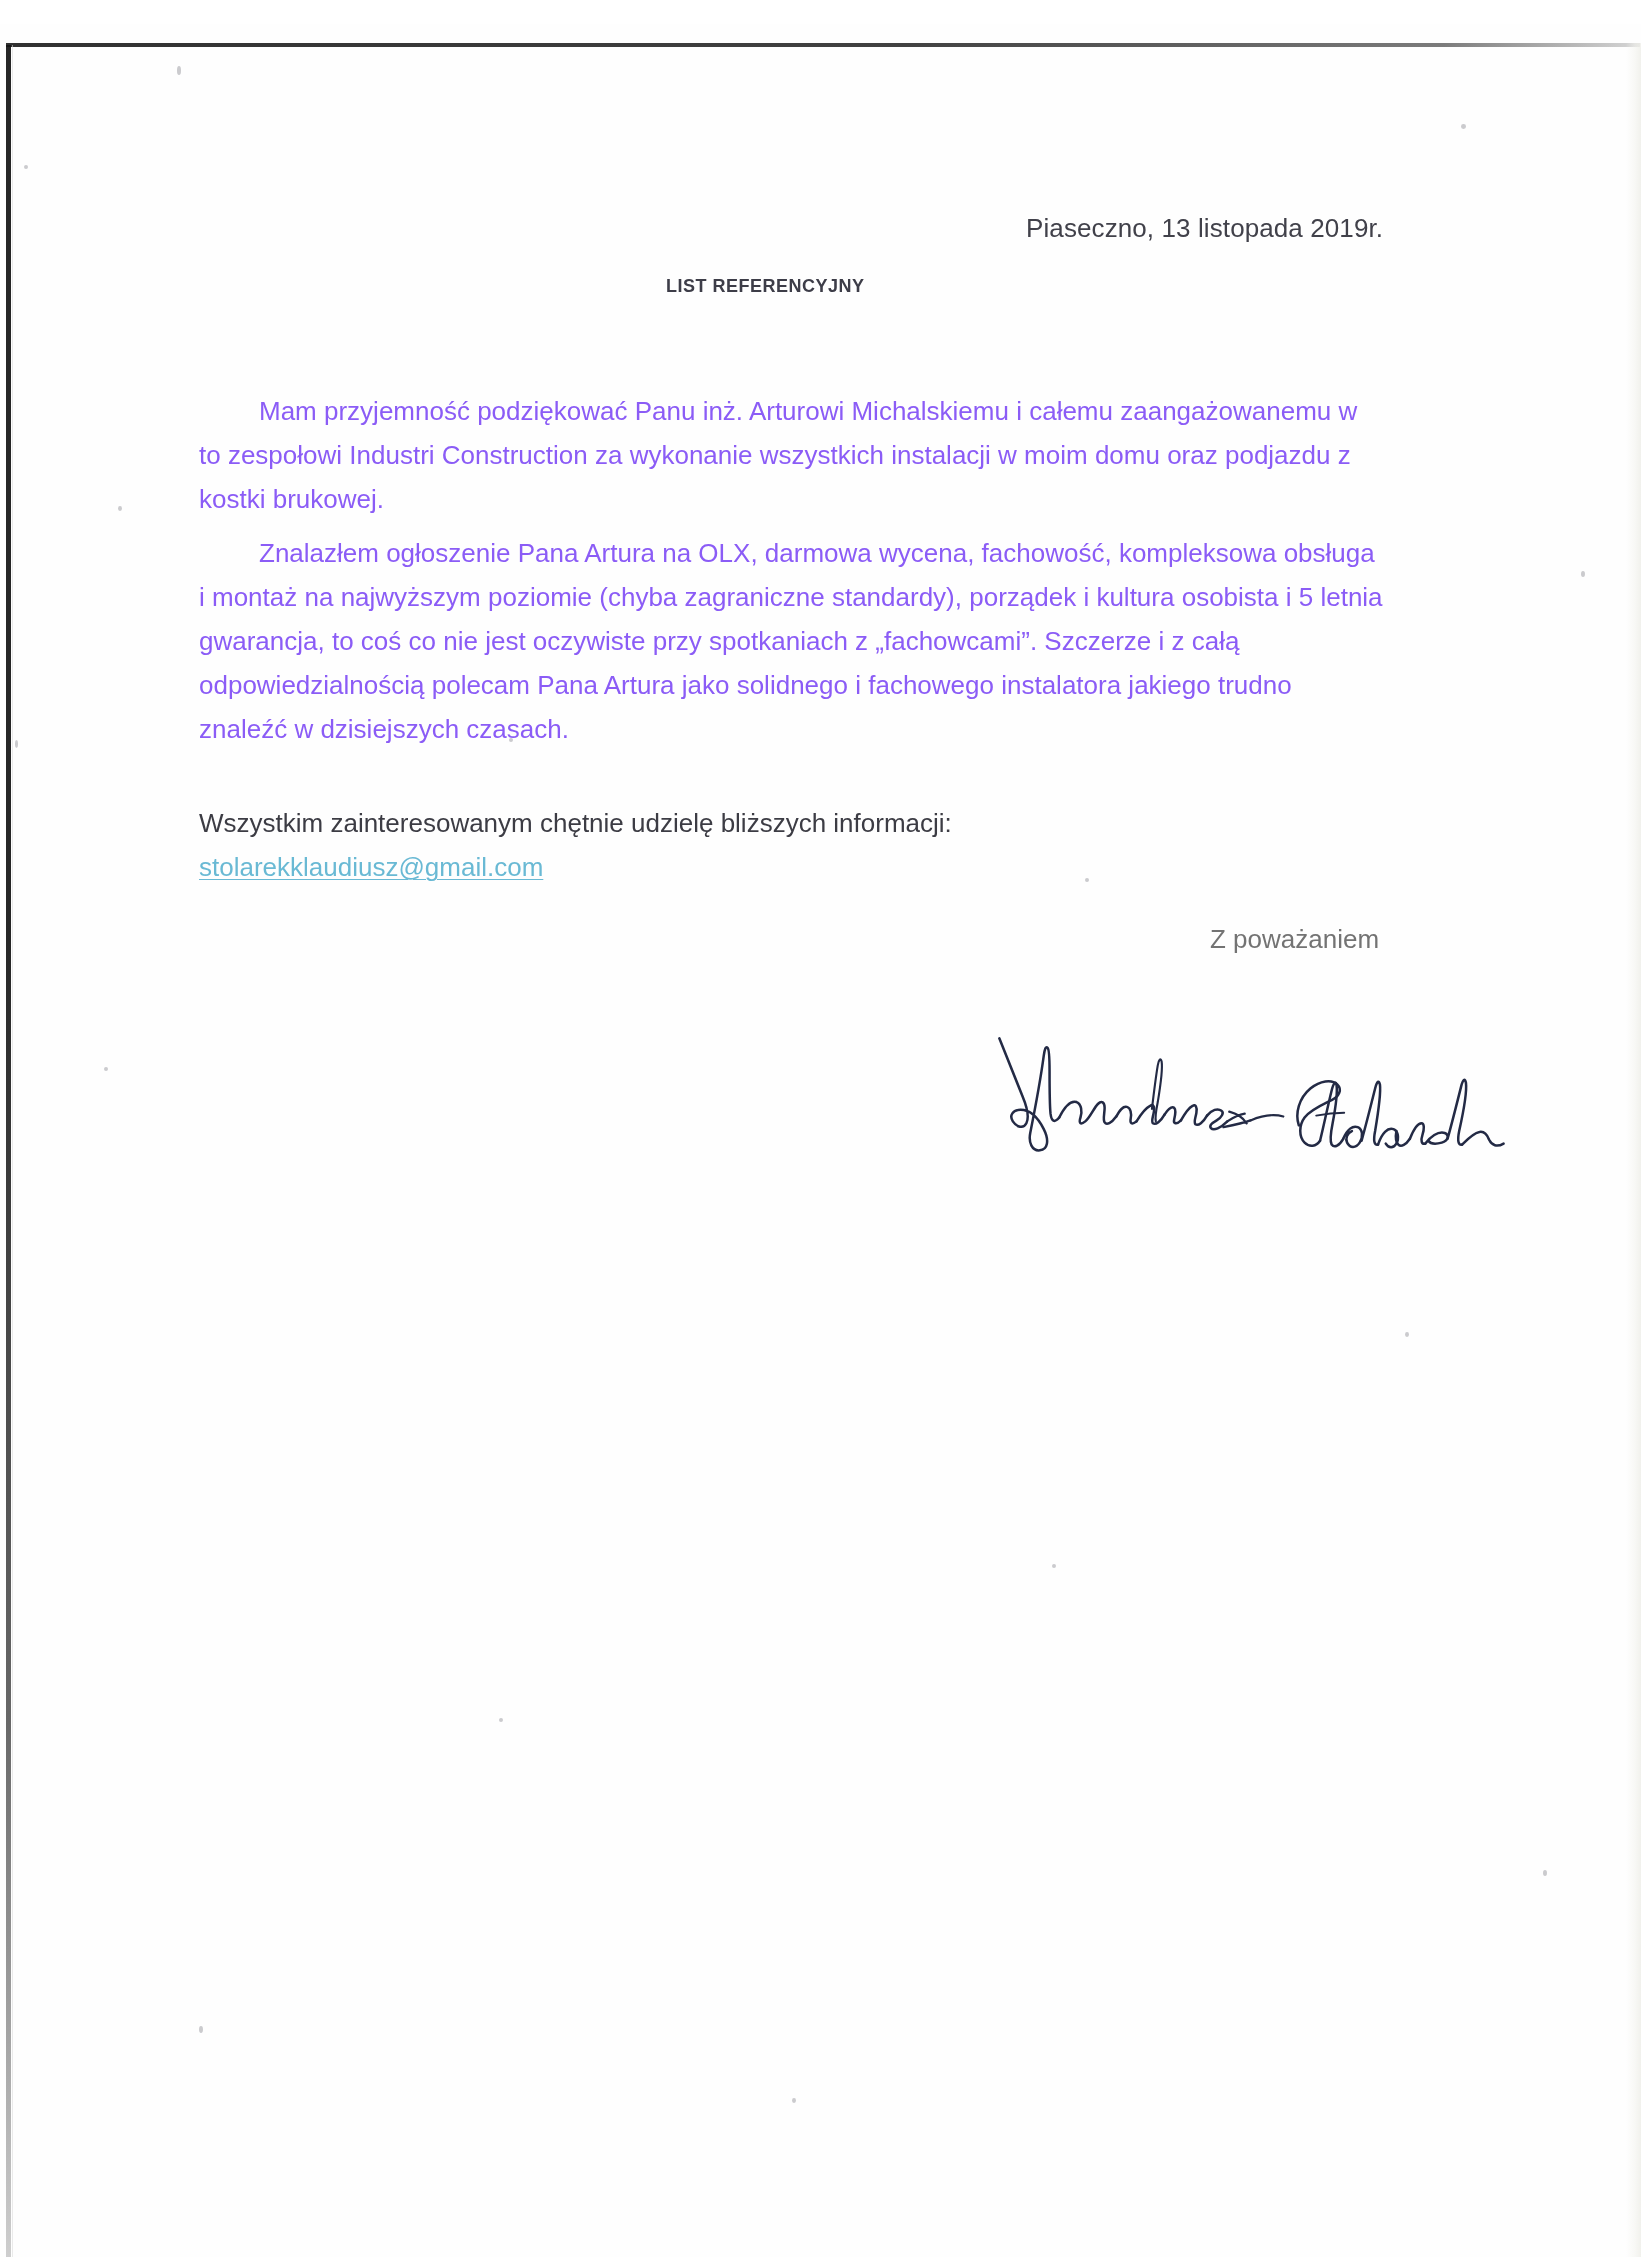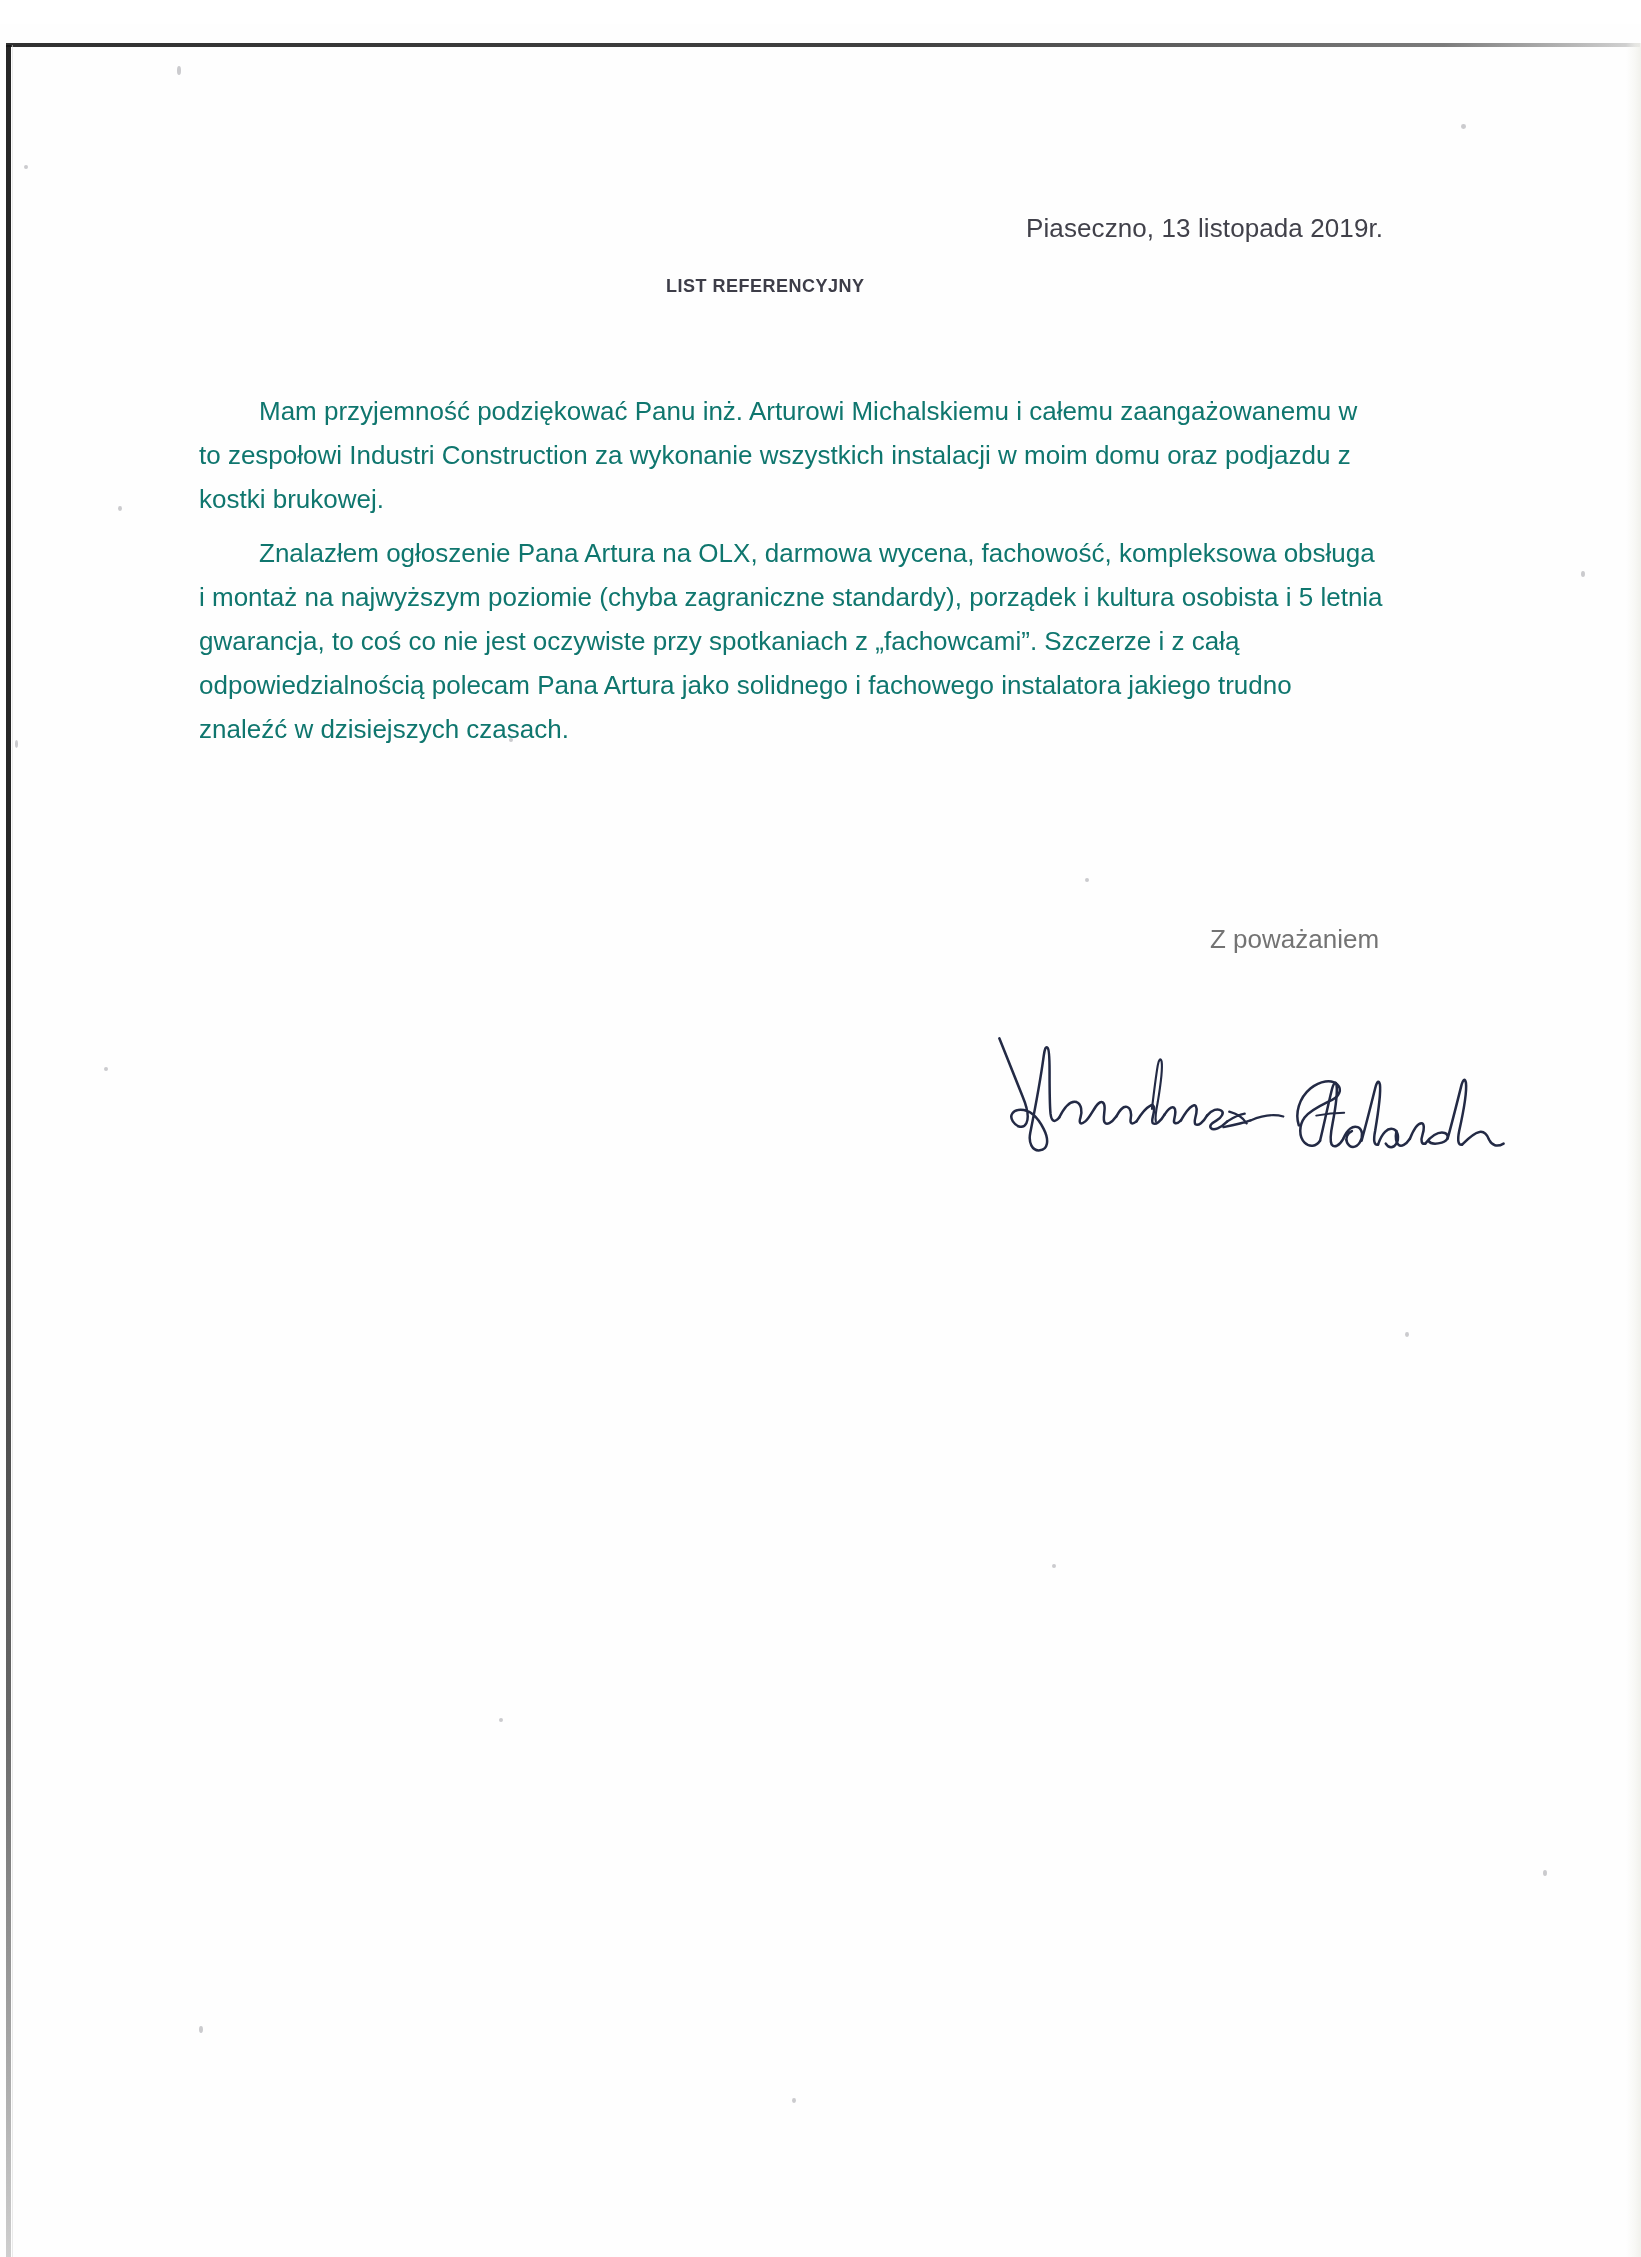--- a/index.html
+++ b/index.html
@@ -87,21 +87,21 @@
     color: #3d3d48;
     white-space: nowrap;
   }
 
   .body-block {
     position: absolute;
     left: 199px;
     width: 1184px;
     font-size: 26px;
     line-height: 44px;
-    color: #0f766e;
+    color: #8b5cf6;
     text-align: left;
   }
 
   .para-1 { top: 365px; }
 
   .para-2 { top: 507px; }
 
   .contact-block {
     position: absolute;
     left: 199px;
@@ -166,20 +166,24 @@
   <div class="speck" style="left:792px;  top:2074px;width:3.9px; height:4.8px;"></div>
 
   <div class="date-line">Piaseczno, 13 listopada 2019r.</div>
 
   <div class="doc-title">LIST REFERENCYJNY</div>
 
   <div class="body-block para-1"><span class="indent"></span><span>Mam przyjemność podziękować Panu inż. Arturowi Michalskiemu i całemu zaangażowanemu w to zespołowi Industri Construction za wykonanie wszystkich instalacji w moim domu oraz podjazdu z kostki brukowej.</span></div>
 
   <div class="body-block para-2"><span class="indent"></span><span>Znalazłem ogłoszenie Pana Artura na OLX, darmowa wycena, fachowość, kompleksowa obsługa i montaż na najwyższym poziomie (chyba zagraniczne standardy), porządek i kultura osobista i 5 letnia gwarancja, to coś co nie jest oczywiste przy spotkaniach z „fachowcami”. Szczerze i z całą odpowiedzialnością polecam Pana Artura jako solidnego i fachowego instalatora jakiego trudno znaleźć w dzisiejszych czasach.</span></div>
 
+  <div class="contact-block">
+    <div>Wszystkim zainteresowanym chętnie udzielę bliższych informacji:</div>
+    <a class="email-link" href="#">stolarekklaudiusz@gmail.com</a>
+  </div>
 
   <div class="closing">Z poważaniem</div>
 
   <div class="signature">
     <svg viewBox="0 0 560 150" xmlns="http://www.w3.org/2000/svg" fill="none" stroke="#232a45" stroke-linecap="round" stroke-linejoin="round">
 
       <path d="M20,22 C28,42 36,62 44,82 C49,94 51,104 48,110 C45,116 38,114 34,108 C30,102 34,96 42,96 C52,96 60,104 66,116 C72,128 70,137 62,138 C54,139 50,130 52,120 C56,100 62,70 66,40 C67,33 68,30 70,32 C72,34 72,44 72,56 C72,74 72,90 73,100 C74,108 77,110 82,104" stroke-width="2.6"></path>
 
       <path d="M82,104 C88,92 94,86 100,88 C105,90 106,98 104,104 C102,110 104,112 109,108 C114,104 118,94 122,90 C126,86 129,88 129,94 C129,100 127,106 129,109 C131,112 136,110 141,103" stroke-width="2.6"></path>
       <path d="M141,103 C145,96 148,92 152,93 C156,94 157,100 156,105 C155,110 157,112 162,108" stroke-width="2.6"></path>

